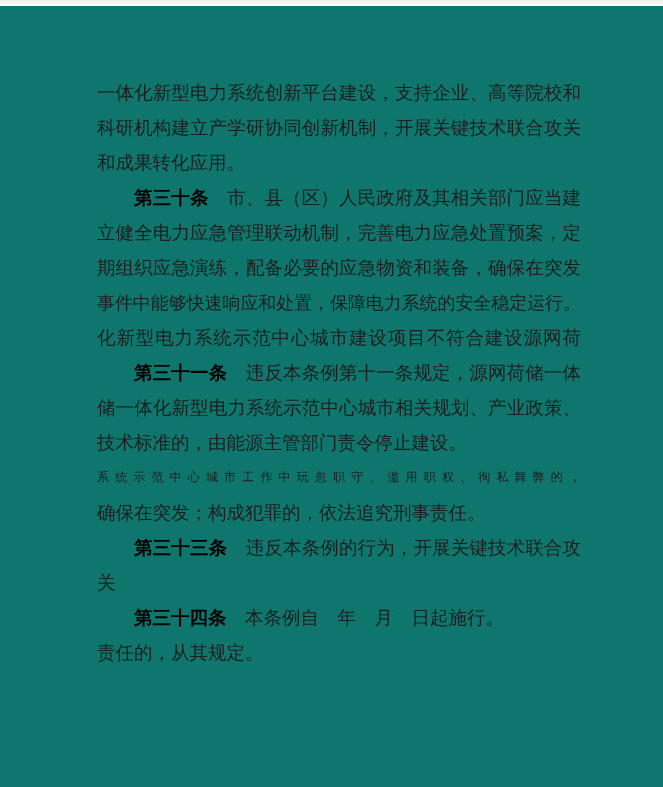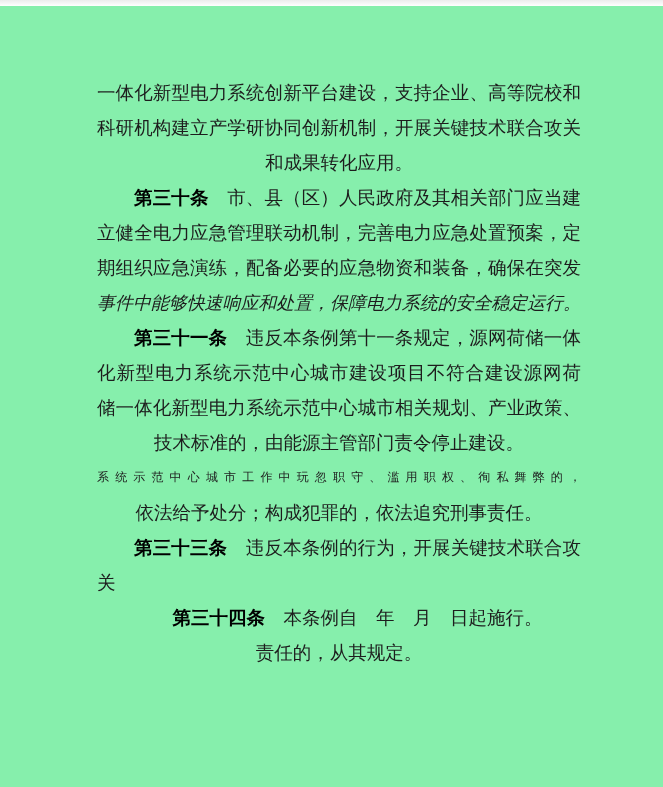--- a/index.html
+++ b/index.html
@@ -4,41 +4,41 @@
 <style>
   html, body {
     margin: 0;
     padding: 0;
     background: #ffffff;
   }
   .page {
     position: relative;
     width: 663px;
     height: 787px;
-    background: #86efac;
+    background: #0f766e;
     overflow: hidden;
     font-family: "DejaVu Sans", sans-serif;
   }
   .top-shade {
     position: absolute;
     top: 0; left: 0;
     width: 100%; height: 6px;
     background: linear-gradient(#ececec, #ffffff);
   }
   .content {
     position: absolute;
     left: 97px;
     top: 75px;
     width: 484px;
     color: #1d1d1d;
     font-size: 18.5px;
     line-height: 35px;
   }
   .line {
-    text-align: center;
+    text-align: left;
     min-height: 35px;
   }
   .line.just {
     text-align: justify;
     text-align-last: justify;
   }
   .line.ind {
     text-indent: 2em;
   }
   .art {
@@ -53,29 +53,29 @@
   <div class="top-shade"></div>
   <div class="content">
 
     <div class="line just"><span>一体化新型电力系统创新平台建设，支持企业、高等院校和</span></div>
     <div class="line just"><span>科研机构建立产学研协同创新机制，开展关键技术联合攻关</span></div>
     <div class="line"><span>和成果转化应用。</span></div>
 
     <div class="line just ind"><span class="art">第三十条</span><span>　市、县（区）人民政府及其相关部门应当建</span></div>
     <div class="line just"><span>立健全电力应急管理联动机制，完善电力应急处置预案，定</span></div>
     <div class="line just"><span>期组织应急演练，配备必要的应急物资和装备，确保在突发</span></div>
-    <div class="line" style="font-size: 17.93px; font-style: italic;"><span>事件中能够快速响应和处置，保障电力系统的安全稳定运行。</span></div>
+    <div class="line" style="font-size: 17.93px;"><span>事件中能够快速响应和处置，保障电力系统的安全稳定运行。</span></div>
 
+    <div class="line just"><span>化新型电力系统示范中心城市建设项目不符合建设源网荷</span></div>
     <div class="line just ind"><span class="art">第三十一条</span><span>　违反本条例第十一条规定，源网荷储一体</span></div>
-    <div class="line just"><span>化新型电力系统示范中心城市建设项目不符合建设源网荷</span></div>
     <div class="line just"><span>储一体化新型电力系统示范中心城市相关规划、产业政策、</span></div>
     <div class="line"><span>技术标准的，由能源主管部门责令停止建设。</span></div>
 
     <div class="line just" style="font-size: 12px;"><span>系统示范中心城市工作中玩忽职守、滥用职权、徇私舞弊的，</span></div>
-    <div class="line"><span>依法给予处分；构成犯罪的，依法追究刑事责任。</span></div>
+    <div class="line"><span>确保在突发；构成犯罪的，依法追究刑事责任。</span></div>
 
     <div class="line just ind"><span class="art">第三十三条</span><span>　违反本条例的行为，开展关键技术联合攻关</span></div>
     <div class="line ind"><span class="art">第三十四条</span><span>　本条例自　年　月　日起施行。</span></div>
 
     <div class="line"><span>责任的，从其规定。</span></div>
 
   </div>
 </div>
 
 </body></html>

